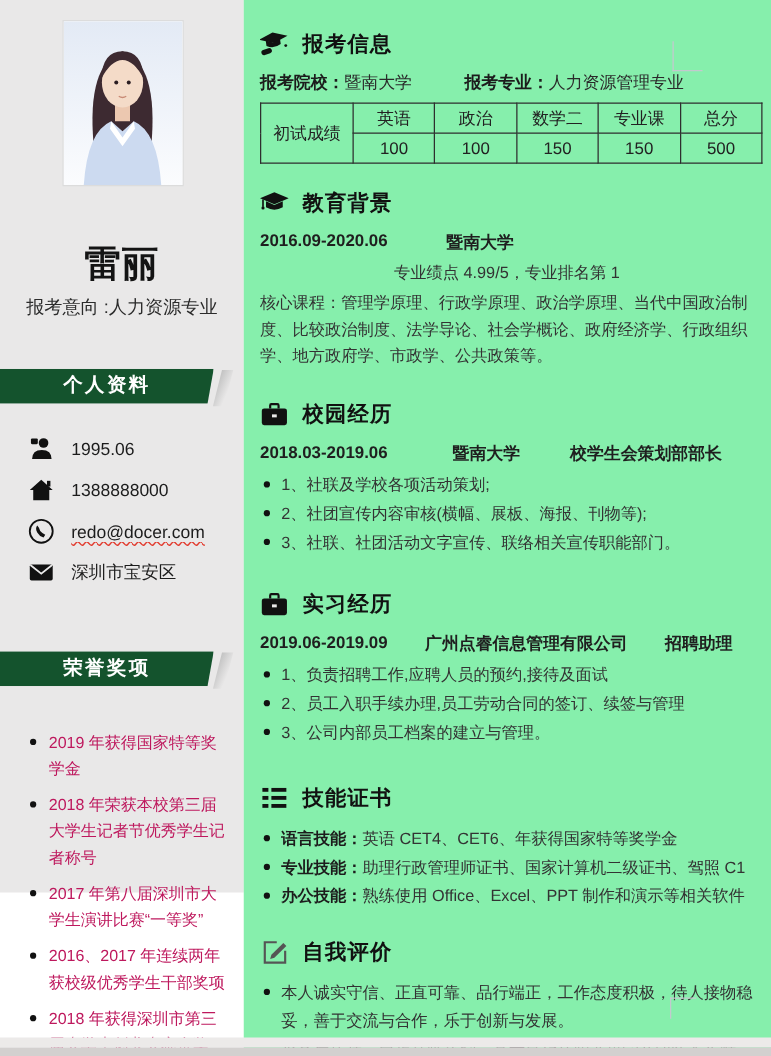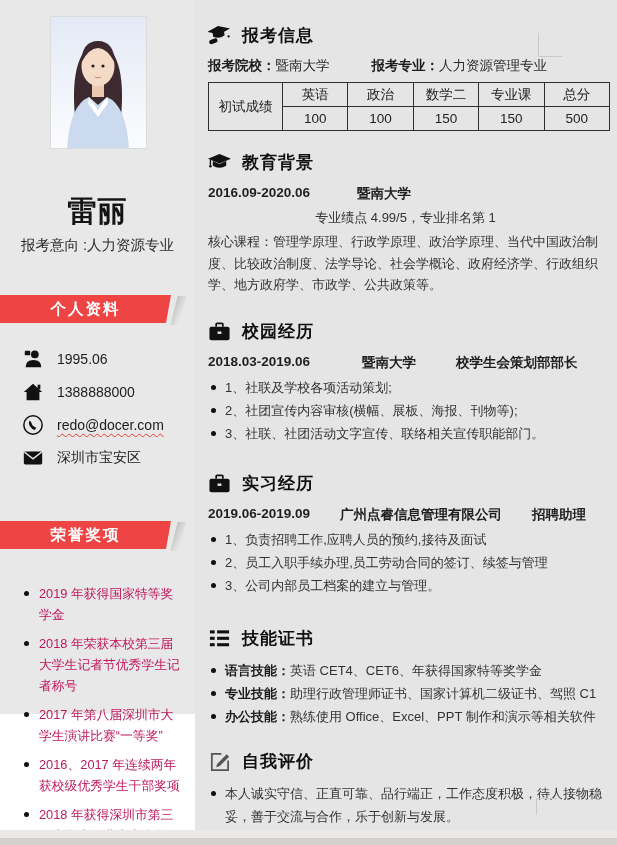--- a/index.html
+++ b/index.html
@@ -8,33 +8,33 @@
 
   
   .sidebar { position:absolute; left:0; top:0; width:195px; height:714px; background:#e9e8e8; }
   .photo-frame { position:absolute; left:51px; top:17px; width:95px; height:131px; background:#fff; box-shadow:0 0 0 1px #dcdcdc; }
   .photo-frame svg { display:block; }
   .side-name { position:absolute; left:0; top:192px; width:195px; text-align:center; font-size:29px; font-weight:bold; color:#141414; letter-spacing:1px; }
   .side-intent { position:absolute; left:0; top:236px; width:195px; text-align:center; font-size:14.5px; color:#2b2b2b; }
   .banner-wrap { position:absolute; left:0; width:195px; height:28px; }
   .banner-wrap.b1 { top:295px; }
   .banner-wrap.b2 { top:521px; }
-  .banner { position:absolute; left:0; top:0; width:171px; height:28px; background:#ef4444; clip-path:polygon(0 0,100% 0,calc(100% - 5px) 100%,0 100%); color:#fff; font-size:15.5px; font-weight:bold; text-align:center; line-height:28px; letter-spacing:2px; }
+  .banner { position:absolute; left:0; top:0; width:171px; height:28px; background:#14532d; clip-path:polygon(0 0,100% 0,calc(100% - 5px) 100%,0 100%); color:#fff; font-size:15.5px; font-weight:bold; text-align:center; line-height:28px; letter-spacing:2px; }
   .banner-fold { position:absolute; left:174px; top:1px; width:9px; height:29px; background:linear-gradient(100deg,#c2c2c2 0%,#e9e8e8 85%); transform:skewX(-14deg); }
   .contact-list { position:absolute; left:22px; top:342px; width:165px; }
   .contact-item { display:flex; align-items:center; height:33px; }
   .contact-item .cicon { width:22px; height:22px; flex:0 0 22px; margin-right:13px; }
   .contact-item .cval { font-size:14px; color:#1c1c1c; }
   .wavy { text-decoration:underline; text-decoration-style:wavy; text-decoration-color:#e23b2e; text-decoration-thickness:1px; text-underline-offset:3px; }
   .honor-list { position:absolute; left:22px; top:583px; width:162px; list-style:none; }
   .honor-list li { position:relative; padding-left:17px; font-size:12.8px; line-height:21px; color:#be185d; margin-bottom:8px; }
   .honor-list li::before { content:""; position:absolute; left:2px; top:8px; width:5px; height:5px; border-radius:50%; background:#111; }
 
   
-  .main { position:absolute; left:195px; top:0; width:422px; height:845px; background:#e5e5e5; padding:0 14px 0 13px; }
+  .main { position:absolute; left:195px; top:0; width:422px; height:845px; background:#86efac; padding:0 14px 0 13px; }
   .sec-head { display:flex; align-items:center; gap:11px; }
   .sec-head .sicon { width:23px; height:23px; flex:0 0 23px; }
   .sec-title { font-size:17px; font-weight:bold; color:#111; letter-spacing:1px; }
   .bold-line { display:flex; font-size:13.5px; font-weight:bold; color:#1f1f1f; }
   .bullets { list-style:none; }
   .bullets li { position:relative; padding-left:17px; font-size:13px; line-height:23px; color:#333; }
   .bullets li::before { content:""; position:absolute; left:3px; top:9px; width:5px; height:5px; border-radius:50%; background:#111; }
   .blabel { font-weight:bold; color:#1c1c1c; }
 
   

